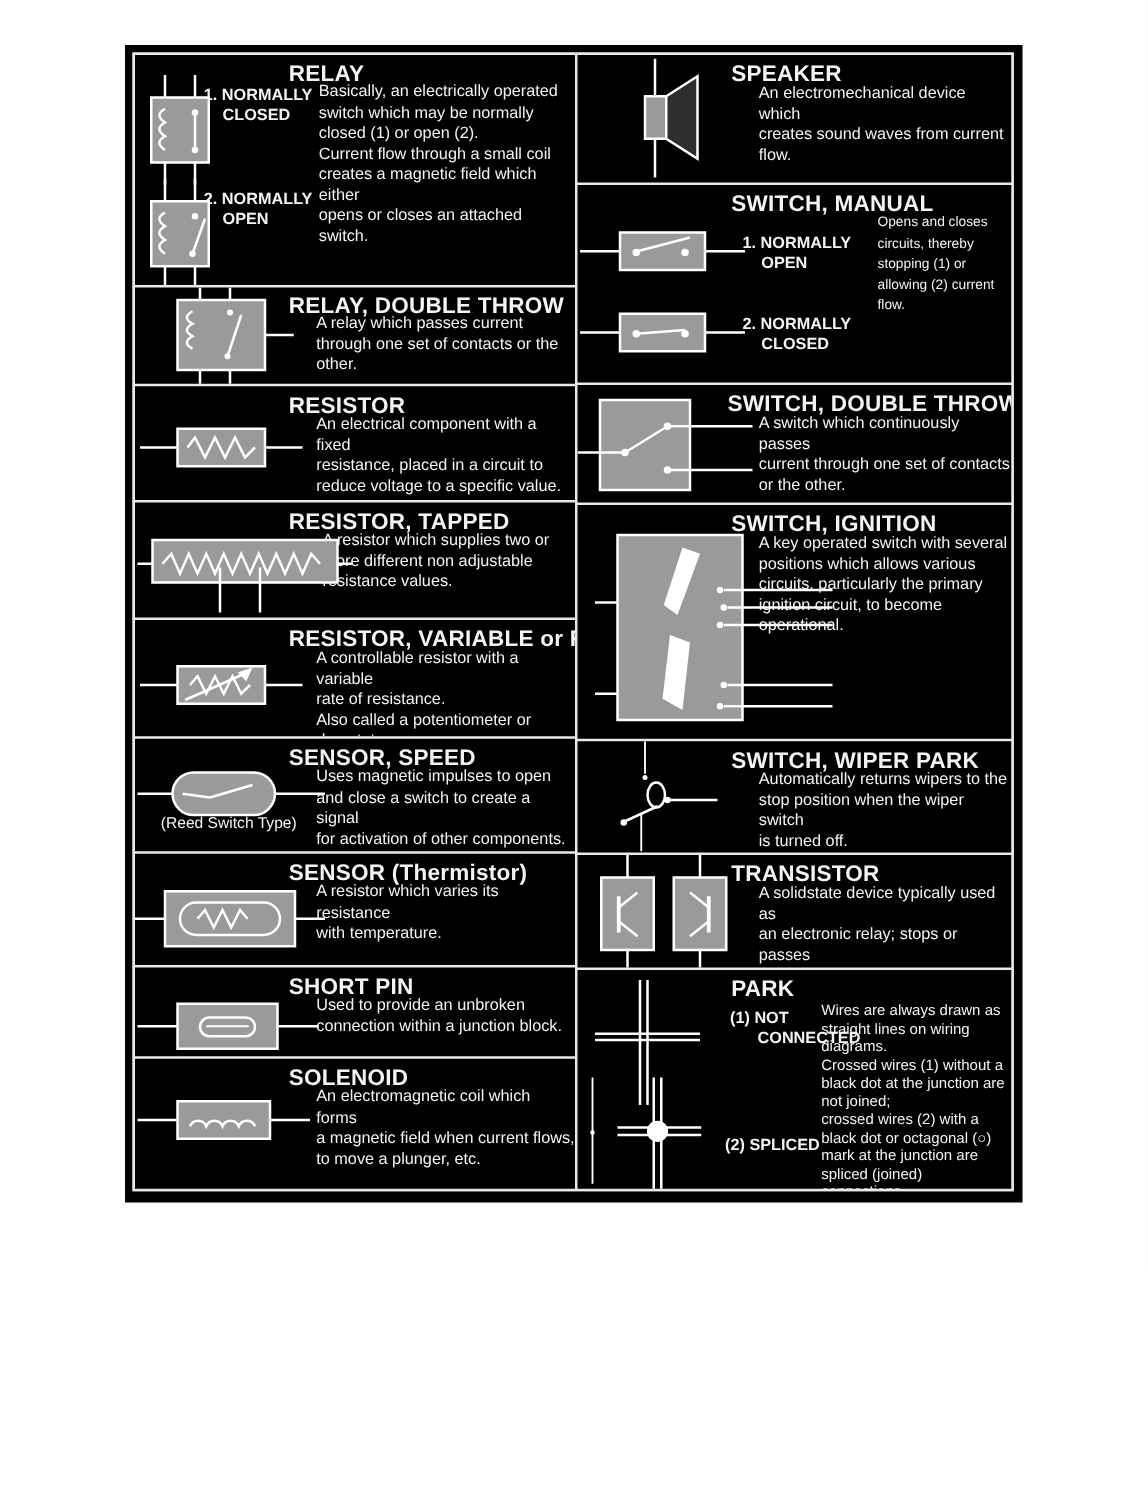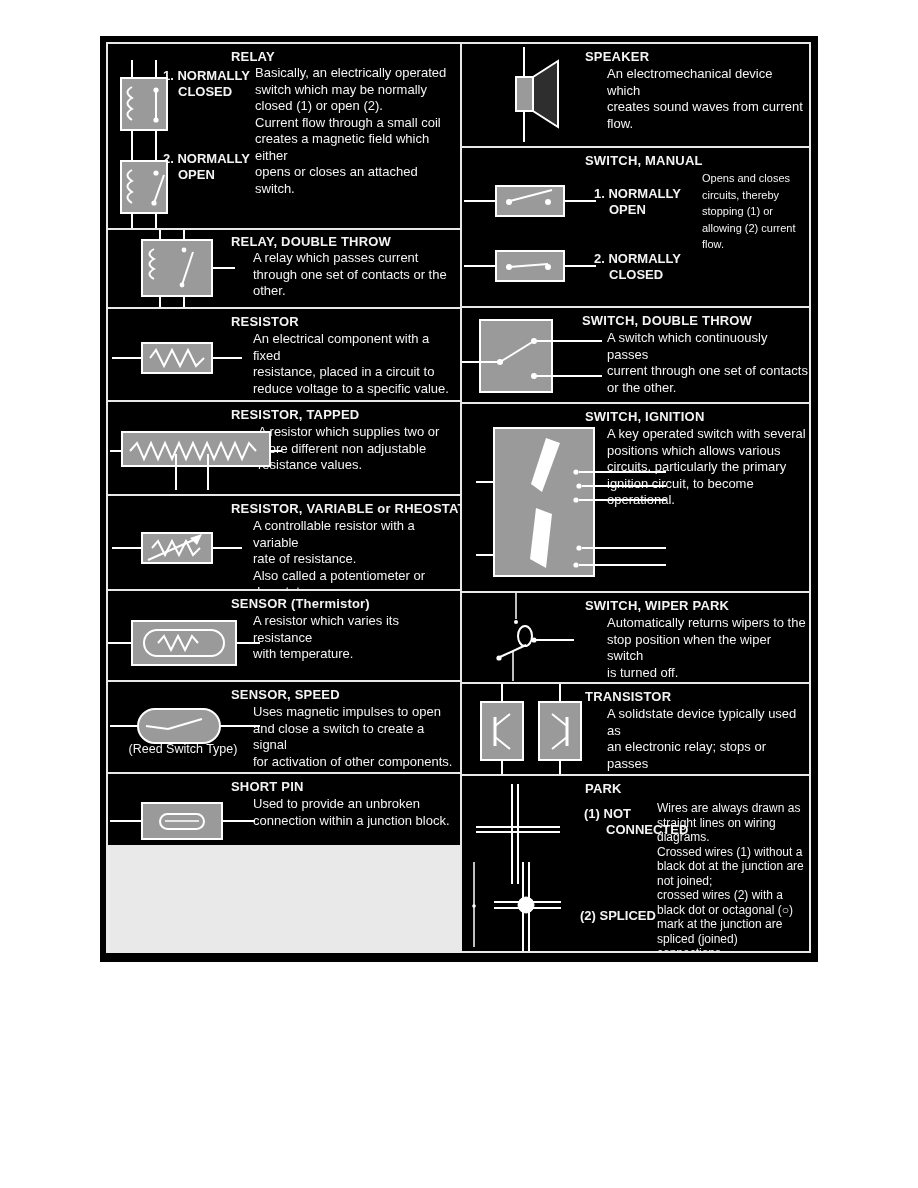--- a/index.html
+++ b/index.html
@@ -5,21 +5,21 @@
   html,body{margin:0;padding:0;background:#fff;}
   .page{position:relative;width:918px;height:1188px;background:#ffffff;overflow:hidden;
         font-family:"Liberation Sans", sans-serif;}
   .panel{position:absolute;left:100px;top:36px;width:718px;height:926px;background:#000;}
   .frame{position:absolute;left:6px;top:6px;right:7px;bottom:9px;border:2px solid #e9e9e9;
          display:flex;background:#e9e9e9;gap:2px;}
   .col{display:flex;flex-direction:column;gap:2px;background:#e9e9e9;}
   .col-left{width:352px;}
   .col-right{flex:1;}
   .cell{position:relative;background:#000;overflow:hidden;color:#f3f3f3;}
-  .title{position:absolute;left:123px;top:5px;font-size:13px;font-weight:700;
+  .title{position:absolute;left:123px;top:5px;font-size:18px;font-weight:700;
          letter-spacing:.2px;white-space:nowrap;}
   .desc{position:absolute;left:145px;top:22px;font-size:13px;line-height:16.5px;
         white-space:pre-line;}
   .lbl{position:absolute;font-size:13px;font-weight:700;line-height:16px;white-space:nowrap;}
   .lbl .sub{display:block;margin-left:15px;}
   .cap{position:absolute;font-size:12.5px;}
   svg.sym{position:absolute;overflow:visible;}
   .box{fill:#9a9a9a;stroke:#fff;stroke-width:2;}
   .ln{stroke:#fff;stroke-width:2;fill:none;}
   .lnt{stroke:#fff;stroke-width:1.5;fill:none;}
@@ -133,61 +133,73 @@
       <svg class="sym" style="left:4px;top:30px" width="130" height="42">
         <line class="ln" x1="0" y1="22" x2="30" y2="22"></line>
               <line class="ln" x1="100" y1="22" x2="130" y2="22"></line>
         <rect class="box" x="30" y="7" width="70" height="30"></rect>
         <polyline class="ln" points="40,22 46,15 53,29 60,15 67,29 74,15 81,29 88,22"></polyline>
         <line class="ln" x1="36" y1="34" x2="86" y2="12"></line>
         <polygon class="dot" points="90,8 78,12 85,19"></polygon>
       </svg>
     </div>
 
-    <div class="cell" style="height:89px">
-      <div class="title">SENSOR (Thermistor)</div>
-      <div class="desc">A resistor which varies its resistance
-with temperature.</div>
-      <svg class="sym" style="left:0;top:24px" width="152" height="56">
-        <line class="ln" x1="0" y1="28" x2="24" y2="28"></line>
-              <line class="ln" x1="128" y1="28" x2="152" y2="28"></line>
-        <rect class="box" x="24" y="6" width="104" height="44"></rect>
-        <rect class="ln" x="36" y="15" width="80" height="26" rx="13"></rect>
-        <polyline class="ln" points="50,28 56,21 63,35 70,21 77,35 84,21 90,28"></polyline>
-      </svg>
-    </div>
-
     <div class="cell" style="height:90px">
       <div class="title">SENSOR, SPEED</div>
       <div class="desc">Uses magnetic impulses to open
 and close a switch to create a signal
 for activation of other components.</div>
       <svg class="sym" style="left:2px;top:20px" width="150" height="46">
         <line class="ln" x1="0" y1="24" x2="28" y2="24"></line>
               <line class="ln" x1="110" y1="24" x2="150" y2="24"></line>
         <rect class="box" x="28" y="7" width="82" height="34" rx="17"></rect>
         <line class="ln" x1="36" y1="24" x2="58" y2="27"></line>
         <line class="ln" x1="58" y1="27" x2="92" y2="17"></line>
       </svg>
       <div class="cap" style="left:0;top:60px;width:150px;text-align:center">(Reed Switch Type)</div>
     </div>
 
+    <div class="cell" style="height:89px">
+      <div class="title">SENSOR (Thermistor)</div>
+      <div class="desc">A resistor which varies its resistance
+with temperature.</div>
+      <svg class="sym" style="left:0;top:24px" width="152" height="56">
+        <line class="ln" x1="0" y1="28" x2="24" y2="28"></line>
+              <line class="ln" x1="128" y1="28" x2="152" y2="28"></line>
+        <rect class="box" x="24" y="6" width="104" height="44"></rect>
+        <rect class="ln" x="36" y="15" width="80" height="26" rx="13"></rect>
+        <polyline class="ln" points="50,28 56,21 63,35 70,21 77,35 84,21 90,28"></polyline>
+      </svg>
+    </div>
+
     <div class="cell" style="height:71px">
       <div class="title">SHORT PIN</div>
       <div class="desc">Used to provide an unbroken
 connection within a junction block.</div>
       <svg class="sym" style="left:2px;top:24px" width="145" height="46">
         <line class="ln" x1="0" y1="23" x2="32" y2="23"></line>
               <line class="ln" x1="112" y1="23" x2="145" y2="23"></line>
         <rect class="box" x="32" y="5" width="80" height="36"></rect>
         <rect class="ln" x="50" y="16" width="44" height="15" rx="7.5"></rect>
         <line class="lnt" x1="55" y1="23" x2="89" y2="23"></line>
       </svg>
     </div>
 
+    <div class="cell" style="flex:1">
+      <div class="title">SOLENOID</div>
+      <div class="desc">An electromagnetic coil which forms
+a magnetic field when current flows,
+to move a plunger, etc.</div>
+      <svg class="sym" style="left:2px;top:28px" width="138" height="42">
+        <line class="ln" x1="0" y1="21" x2="32" y2="21"></line>
+              <line class="ln" x1="106" y1="21" x2="138" y2="21"></line>
+        <rect class="box" x="32" y="6" width="74" height="30"></rect>
+        <path class="ln" d="M42,26 a7,7 0 0 1 13,0 a7,7 0 0 1 13,0 a7,7 0 0 1 13,0 a7,7 0 0 1 13,0"></path>
+      </svg>
+    </div>
 
   </div>
 
   <div class="col col-right">
 
     <div class="cell" style="height:102px">
       <div class="title">SPEAKER</div>
       <div class="desc">An electromechanical device which
 creates sound waves from current
 flow.</div>

